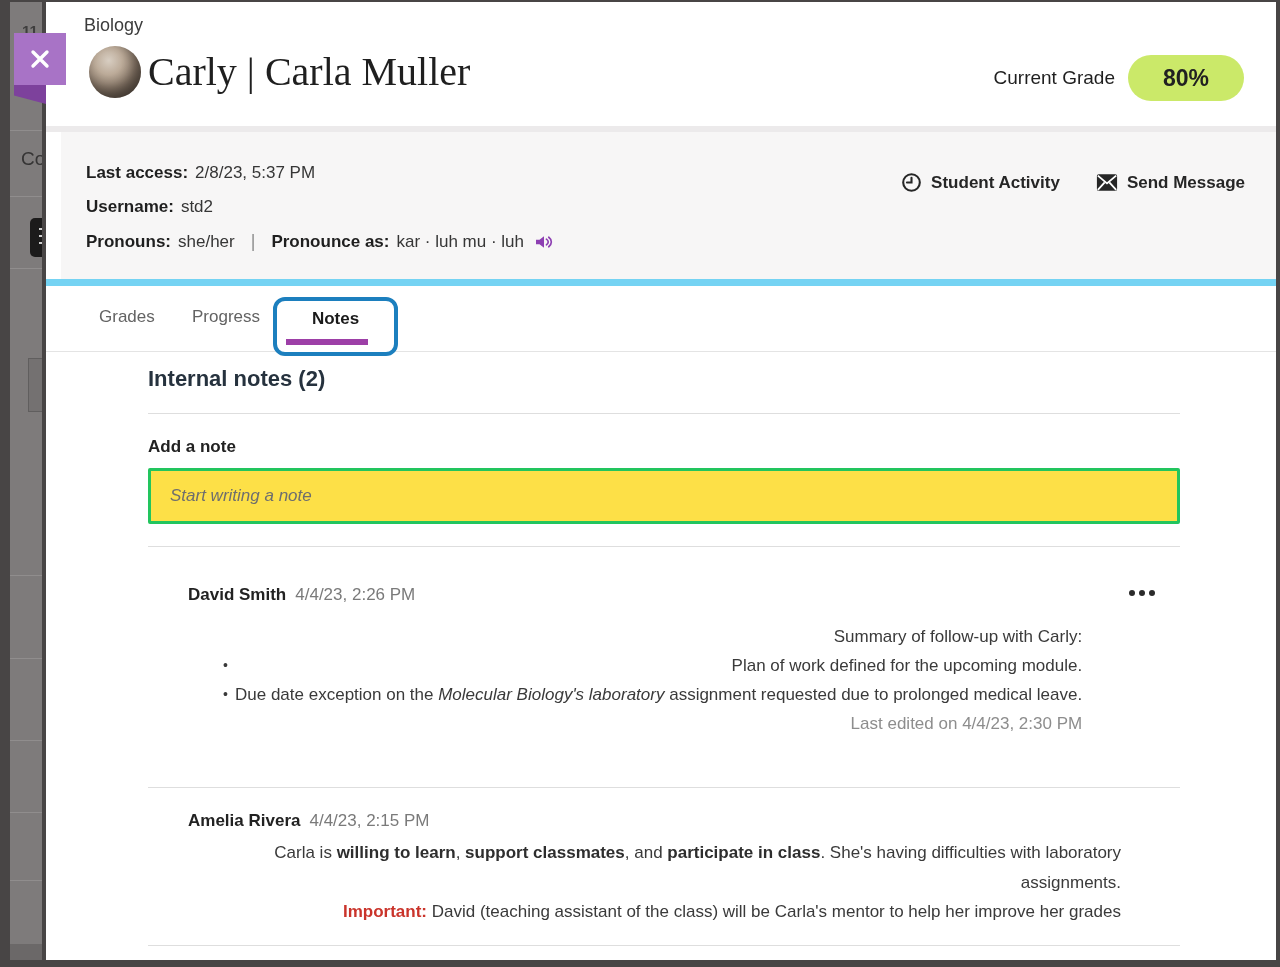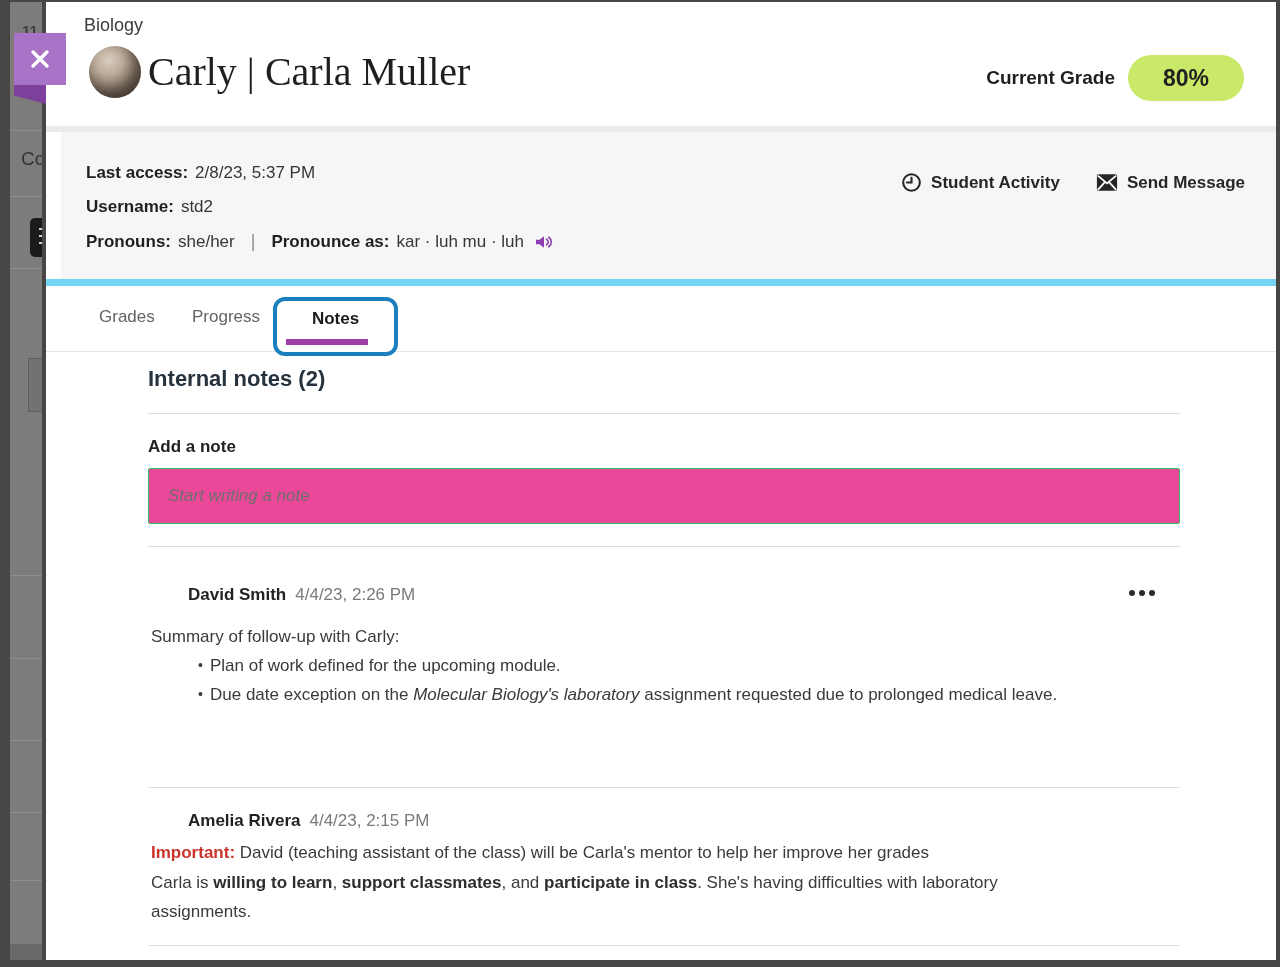--- a/index.html
+++ b/index.html
@@ -23,21 +23,21 @@
   .panel { position:absolute; left:46px; top:2px; width:1230px; height:958px; background:#fff; overflow:hidden; }
 
   
   .hdr { position:absolute; top:0; left:0; right:0; height:148px; background:#fff; }
   .course { position:absolute; left:38px; top:13px; font-size:18px; color:#3c3c3c; }
   .avatar { position:absolute; left:43px; top:44px; width:52px; height:52px; border-radius:50%;
             background: radial-gradient(circle at 38% 28%, #d8cec2 0%, #bcab99 28%, #8a7a6b 55%, #4a423a 95%);
             box-shadow: inset -6px -8px 12px rgba(30,25,20,.45); }
   .title { position:absolute; left:102px; top:42px; font-family:"Liberation Serif", serif; font-size:40px; line-height:56px; color:#1f1f1f; }
   .grade-wrap { position:absolute; right:32px; top:53px; display:flex; align-items:center; gap:13px; }
-  .grade-label { font-size:19px; font-weight:bold; color:#1f1f1f; }
+  .grade-label { font-size:19px; font-weight:normal; color:#1f1f1f; }
   .grade-pill { width:116px; height:46px; border-radius:23px; background:var(--pill,#cbe969);
                 display:flex; align-items:center; justify-content:center; font-size:23px; font-weight:bold; color:#212121; }
 
   .hdr-strip { position:absolute; top:124px; left:0; right:0; height:6px; background:#eceaeb; }
 
   
   .info { position:absolute; top:130px; left:15px; right:0; height:147px; background:#f7f6f6; }
   .info-row { position:absolute; left:25px; font-size:17px; color:#363636; display:flex; align-items:center; }
   .info-row b { color:#1f1f1f; margin-right:7px; }
   .row1 { top:31px; } .row2 { top:65px; } .row3 { top:99px; }
@@ -56,33 +56,33 @@
                 border-radius:12px; background:#fff; z-index:3; cursor:pointer; }
   .focus-ring .tab-label { position:absolute; top:8px; left:0; right:0; text-align:center; font-size:17px; font-weight:bold; color:#1a1a1a; }
   .tab-underline { position:absolute; left:9px; bottom:7px; width:82px; height:6px; background:var(--purple,#9d3fa7); }
 
   
   .content { position:absolute; top:350px; left:0; right:0; bottom:0; background:#fff;padding-left:32px; }
   .notes-title { position:absolute; left:102px; top:14px; font-size:22px; font-weight:600; color:#26323e; }
   .rule { position:absolute; left:102px; width:1032px; height:1px; background:#dedede; }
   .rule1 { top:61px; } .rule2 { top:194px; } .rule3 { top:435px; } .rule4 { top:593px; }
   .add-label { position:absolute; left:102px; top:85px; font-size:17px; font-weight:bold; color:#222; }
-  .note-input { position:absolute; left:102px; top:116px; width:1032px; height:56px; border:1px solid #22c55e; border-radius:2px;
-                padding:0 19px; font-family:"Liberation Sans", sans-serif; font-size:17px; color:#333; background:#ec4899; }
+  .note-input { position:absolute; left:102px; top:116px; width:1032px; height:56px; border:3px solid #22c55e; border-radius:2px;
+                padding:0 19px; font-family:"Liberation Sans", sans-serif; font-size:17px; color:#333; background:#fde047; }
   .note-input::placeholder { font-style:italic; color:#6e6e6e; opacity:1; }
 
   .note-head { position:absolute; left:117px; font-size:17px;margin-left:25px; }
   .note-head b { color:#222; margin-right:9px; }
   .note-head .ts { color:#7a7a7a; }
   .nh1 { top:233px; } .nh2 { top:459px; }
 
   .kebab { position:absolute; left:1079px; top:234px; display:flex; gap:4px; align-items:center; padding:4px; cursor:pointer; }
   .kebab i { width:6px; height:6px; border-radius:50%; background:#2b2b2b; }
 
-  .note-body { position:absolute; left:105px; font-size:17px; line-height:29px; color:#3a3a3a; max-width:945px; }
+  .note-body { position:absolute; left:130px; font-size:17px; line-height:29px; color:#3a3a3a; max-width:945px;text-align:right; }
   .nb1 { top:270px; }
   .nb2 { top:486px; line-height:29.5px; }
   .note-body ul { list-style:none; }
   .note-body li { position:relative; padding-left:59px; }
   .bullet { position:absolute; left:47px; font-size:14px; }
   .note-footer { color:#8d8d8d; }
   .it { font-style:italic; }
   .bo { font-weight:bold; color:#2e2e2e; }
   .important { font-weight:bold; color:var(--red,#ca342b); }
 
@@ -206,29 +206,30 @@
         <ul>
           <li>
             <span class="bullet">•</span>
             <span>Plan of work defined for the upcoming module.</span>
           </li>
           <li>
             <span class="bullet">•</span>
             <span>Due date exception on the </span><span class="it">Molecular Biology's laboratory</span><span> assignment requested due to prolonged medical leave.</span>
           </li>
         </ul>
+        <p class="note-footer">Last edited on 4/4/23, 2:30 PM</p>
       </div>
       <div class="rule rule3"></div>
 
       <div class="note-head nh2">
         <b>Amelia Rivera</b><span class="ts">4/4/23, 2:15 PM</span>
       </div>
       <div class="note-body nb2">
+        <p><span>Carla is </span><span class="bo">willing to learn</span><span>, </span><span class="bo">support classmates</span><span>, and </span><span class="bo">participate in class</span><span>. She's having difficulties with laboratory assignments.</span></p>
         <p><span class="important">Important:</span><span> David (teaching assistant of the class) will be Carla's mentor to help her improve her grades</span></p>
-        <p><span>Carla is </span><span class="bo">willing to learn</span><span>, </span><span class="bo">support classmates</span><span>, and </span><span class="bo">participate in class</span><span>. She's having difficulties with laboratory assignments.</span></p>
       </div>
       <div class="rule rule4"></div>
     </div>
   </div>
 
   <button class="close-btn">
     <svg width="24" height="24" viewBox="0 0 24 24">
       <path d="M5 5 19 19M19 5 5 19" stroke="#ffffff" stroke-width="3.4" stroke-linecap="round"></path>
     </svg>
   </button>

